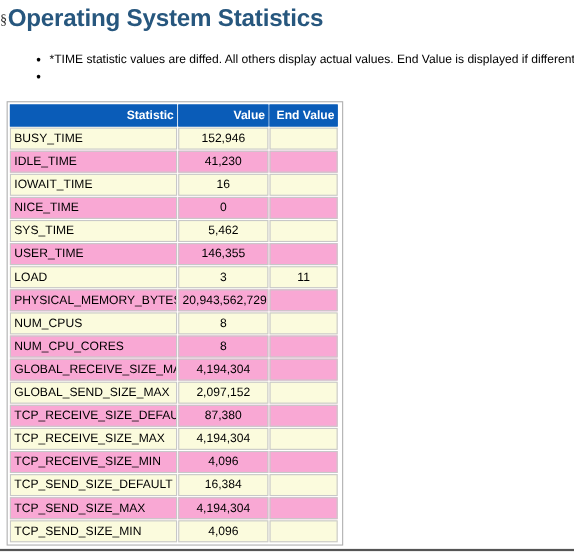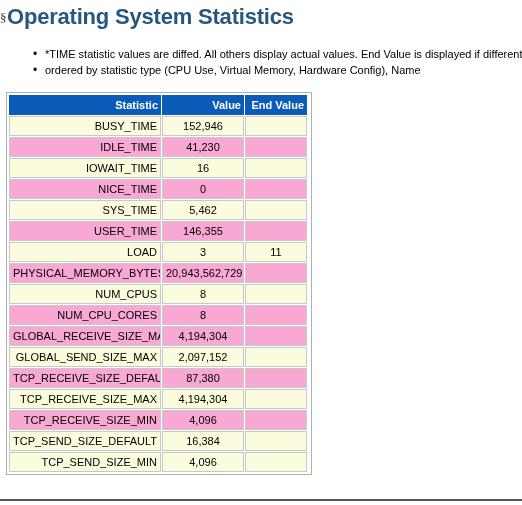--- a/index.html
+++ b/index.html
@@ -104,21 +104,21 @@
   }
   table.stats td {
     font-size: 11px;
     color: #000000;
     height: 18px;
     padding: 0 3px;
     border: 1px solid #c8c8c8;
     white-space: nowrap;
     overflow: hidden;
   }
-  table.stats td.name  { text-align: right; }
+  table.stats td.name  { text-align: left; }
   table.stats td.num   { text-align: center; }
   tr.band-a td { background: #fbfbdd; }
   tr.band-b td { background: #f9a8d4; }
 
   col.c-stat { width: 152px; }
   col.c-val  { width: 82px;  }
   col.c-end  { width: 62px;  }
 
   
   .bottom-rule {
@@ -133,21 +133,21 @@
 </head>
 <body>
 
 <div class="title-row">
   <span class="anchor-glyph">§</span>
   <span class="page-title">Operating System Statistics</span>
 </div>
 
 <div class="notes">
     <div class="note-item"><span class="bullet">•</span><span>*TIME statistic values are diffed. All others display actual values. End Value is displayed if different</span></div>
-    <div class="note-item"><span class="bullet">•</span><span>ordered by statistic type (CPU Use, Virtual Memory, Hardware Config), Name</span></div>
+    <div class="note-item"><span class="bullet">•</span></div>
   </div>
 
 <div class="table-wrap">
   <table class="stats">
     <colgroup>
       <col class="c-stat">
         <col class="c-val">
         <col class="c-end">
     </colgroup>
     <thead>
@@ -231,20 +231,25 @@
         <tr class="band-b">
           <td class="name">TCP_RECEIVE_SIZE_MIN</td>
           <td class="num">4,096</td>
           <td class="num"></td>
         </tr>
         <tr class="band-a">
           <td class="name">TCP_SEND_SIZE_DEFAULT</td>
           <td class="num">16,384</td>
           <td class="num"></td>
         </tr>
+        <tr class="band-b">
+          <td class="name">TCP_SEND_SIZE_MAX</td>
+          <td class="num">4,194,304</td>
+          <td class="num"></td>
+        </tr>
         <tr class="band-a">
           <td class="name">TCP_SEND_SIZE_MIN</td>
           <td class="num">4,096</td>
           <td class="num"></td>
         </tr>
       </tbody>
   </table>
 </div>
 
 <div class="bottom-rule"></div>

